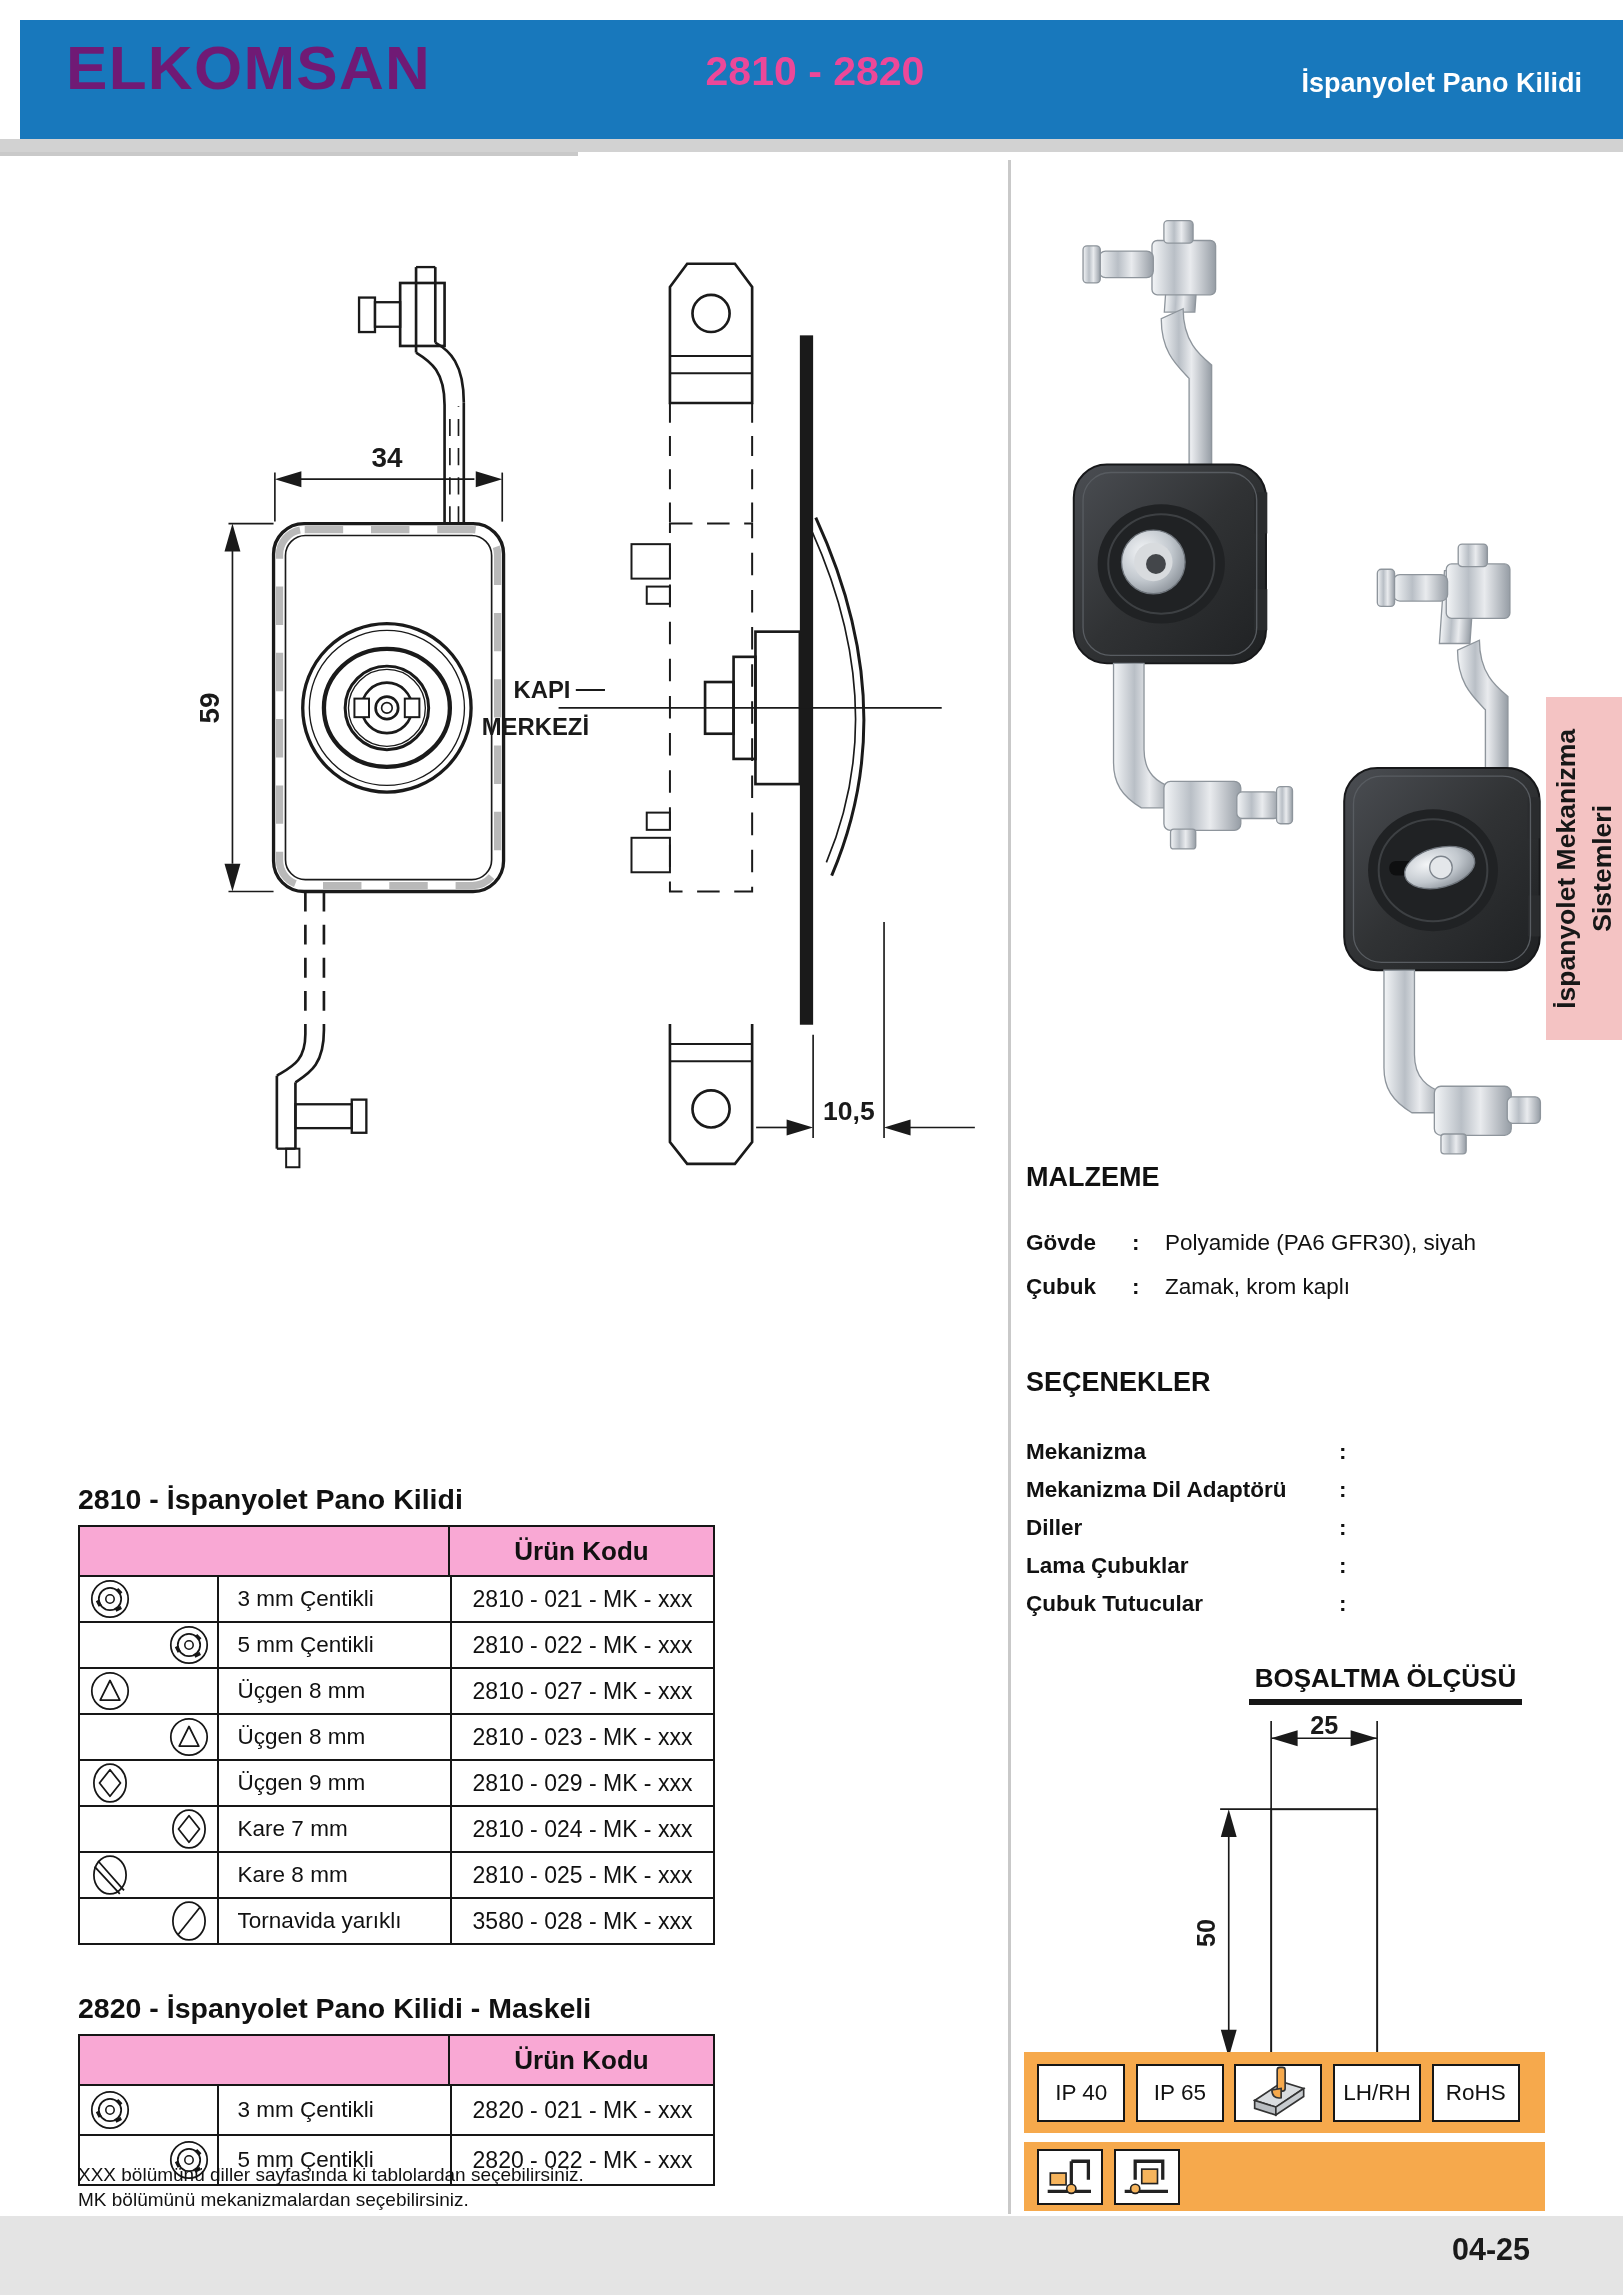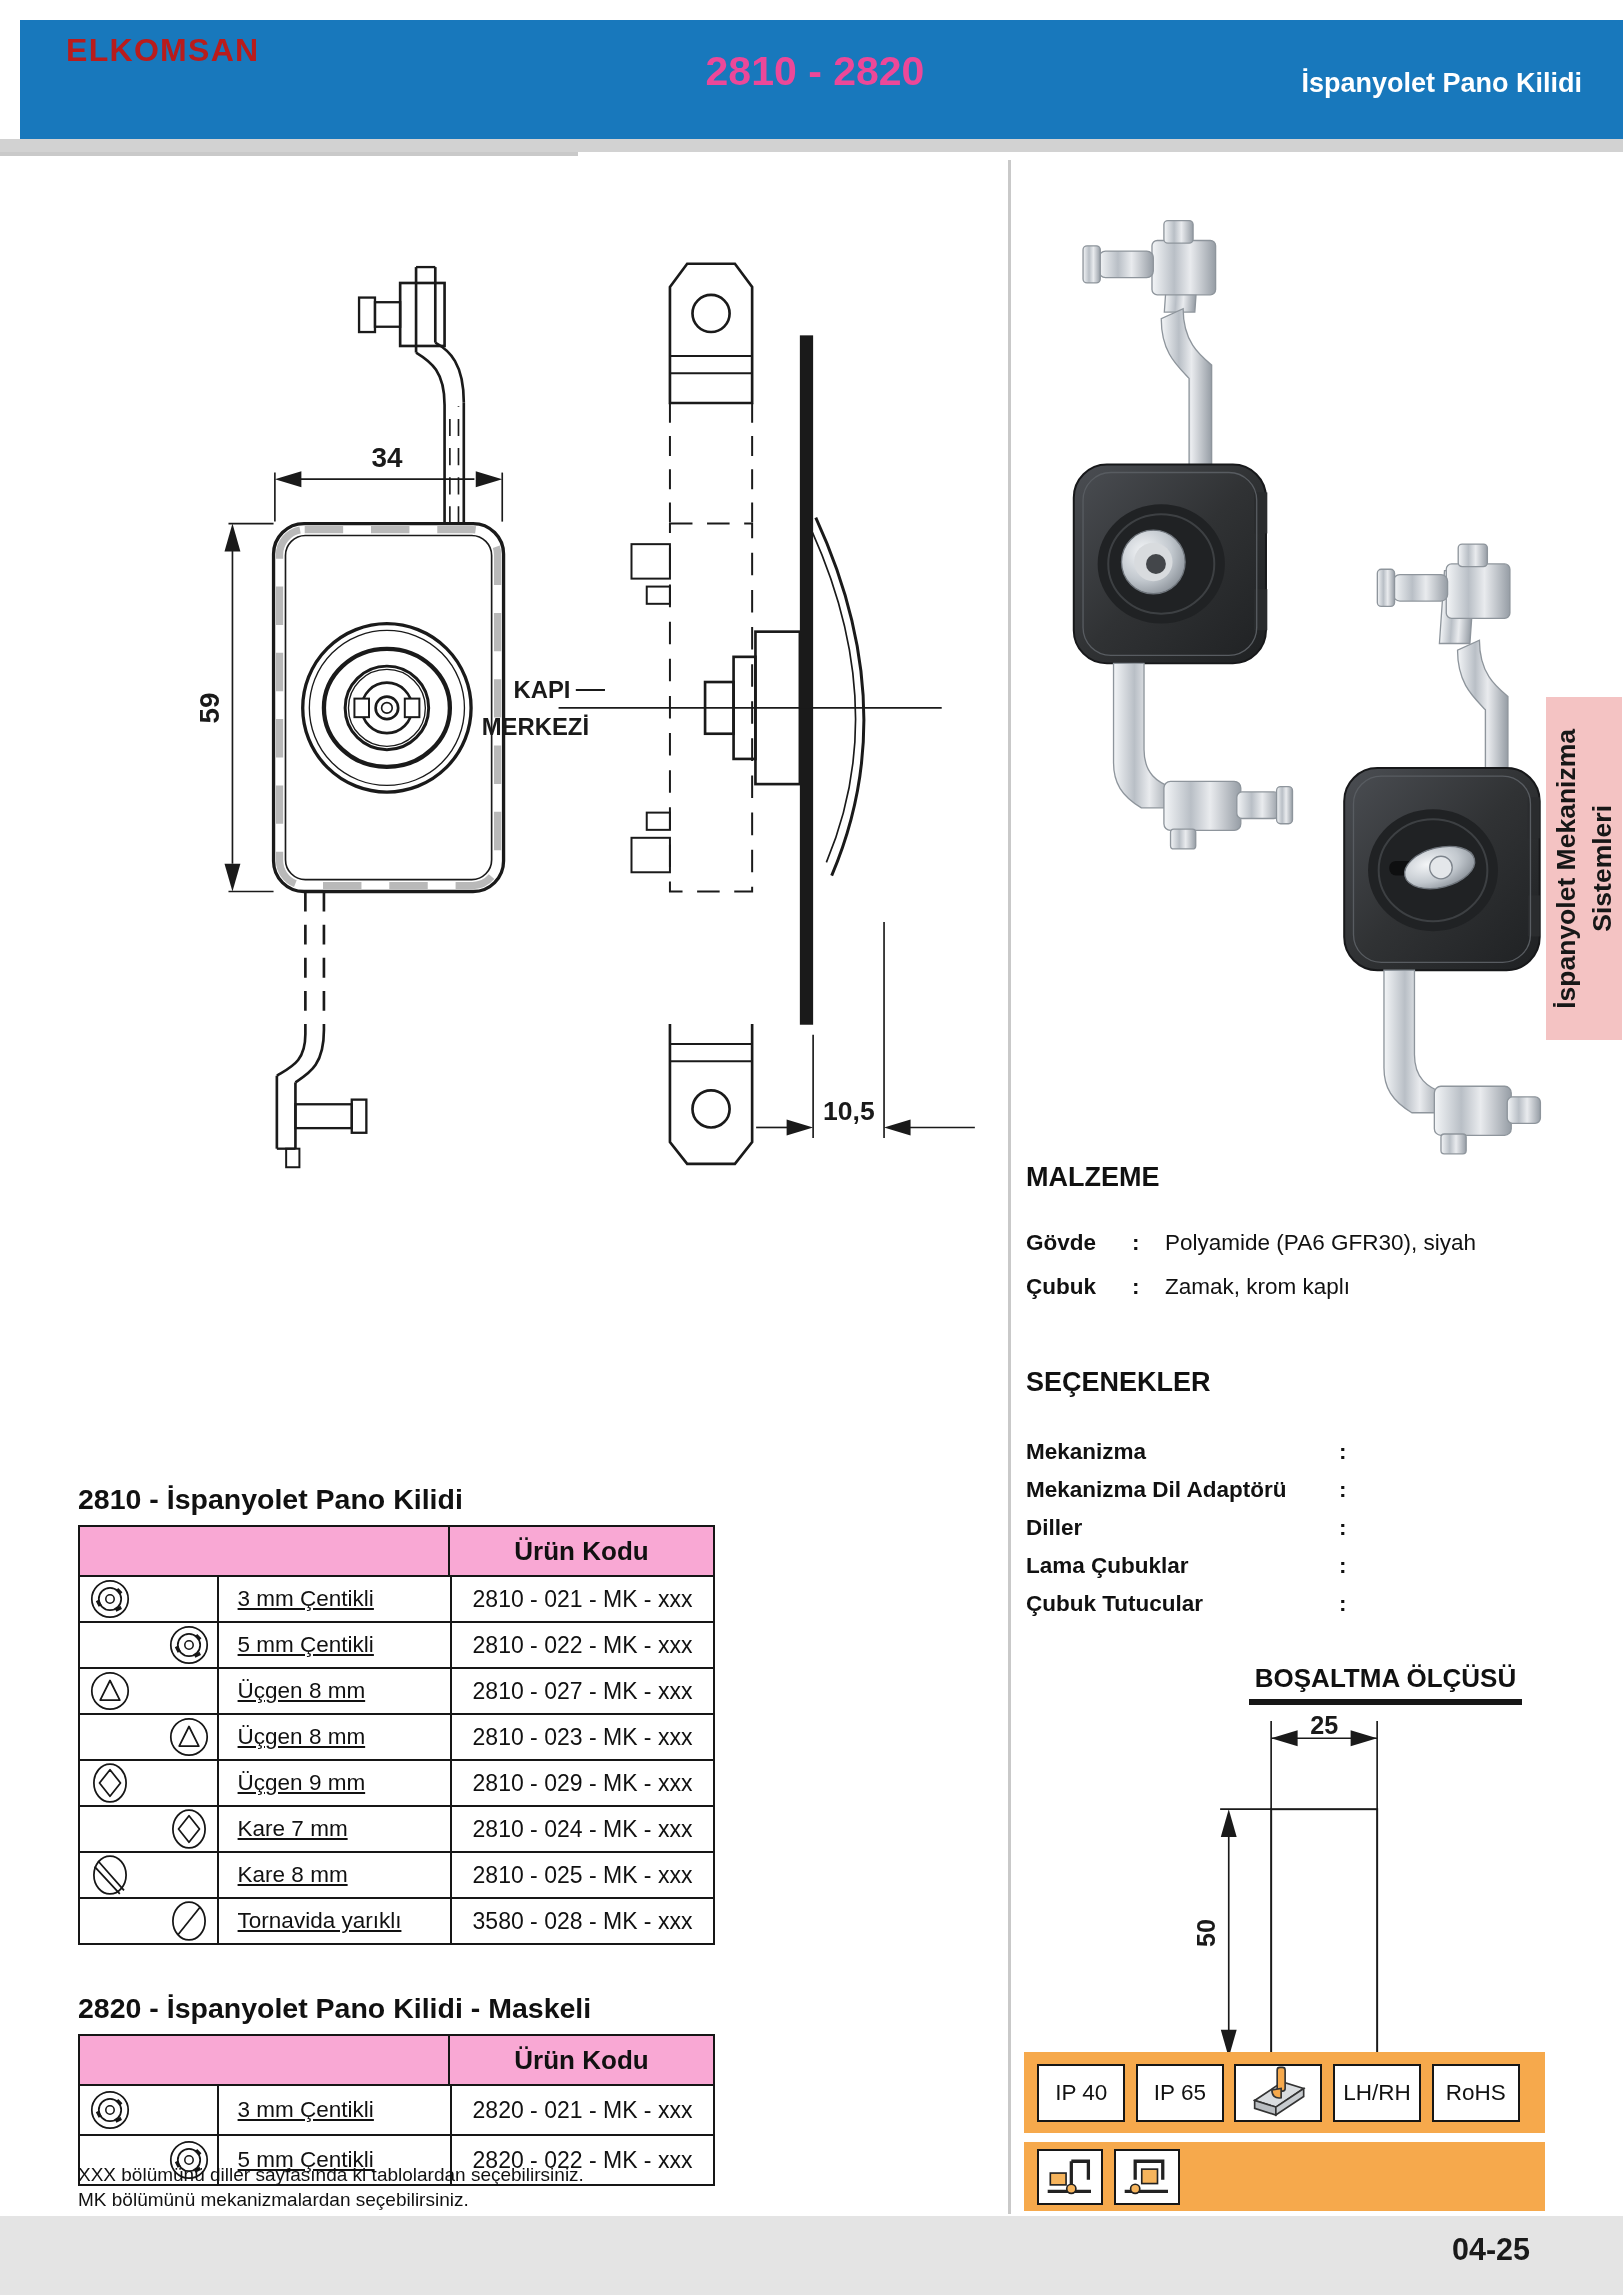--- a/index.html
+++ b/index.html
@@ -1,20 +1,20 @@
 <!DOCTYPE html>
 <html style="font-size:10.6px"><head>
 <meta charset="utf-8">
 <style>
   html,body{margin:0;padding:0;background:#fff;}
   .page{position:relative;width:1623px;height:2295px;background:#ffffff;
         font-family:"Liberation Sans",sans-serif;color:#111;overflow:hidden;}
   
   .topbar{position:absolute;left:20px;top:20px;right:0;height:119px;background:#1878bc;}
-  .brand{position:absolute;left:66px;top:32px;font-size:32px;font-weight:bold;color:#b91c1c;letter-spacing:1.3px;}
+  .brand{position:absolute;left:66px;top:32px;font-size:62px;font-weight:bold;color:#701a75;letter-spacing:1.3px;}
   .model-range{position:absolute;left:656px;top:48px;width:318px;text-align:center;
                font-size:41px;font-weight:bold;color:#ec4899;}
   .prod-title{position:absolute;right:41px;top:68px;font-size:27px;font-weight:bold;color:#ffffff;}
   .under-strip{position:absolute;left:0;top:139px;width:1623px;height:13.3px;background:#d2d2d2;}
   .under-strip-left{position:absolute;left:0;top:139px;width:578px;height:17px;background:#c9c9c9;}
   .col-divider{position:absolute;left:1008px;top:160px;width:2.7px;height:2054px;background:#c9c9c9;}
   
   svg text{font-family:"Liberation Sans",sans-serif;fill:#1a1a1a;}
   .draw{position:absolute;}
   
@@ -37,21 +37,21 @@
   .hdr{display:flex;height:48px;background:#f9a8d4;}
   .h-left{width:370px;border-right:2px solid #161616;box-sizing:border-box;}
   .h-right{flex:1;display:flex;align-items:center;justify-content:center;font-weight:bold;font-size:26px;}
   .trow{display:flex;height:44px;border-top:2px solid #161616;}
   .c-icon{width:137px;display:flex;align-items:center;box-sizing:border-box;}
   .c-icon.side-left{justify-content:flex-start;padding-left:9.3px;}
   .c-icon.side-right{justify-content:flex-end;padding-right:6.6px;}
   .c-icon svg{width:42px;height:42px;}
   .tbl-2820 .trow{height:48px;}
   .c-desc{width:233px;border-left:2px solid #161616;display:flex;align-items:center;
-          padding-left:18.6px;font-size:22.5px;box-sizing:border-box;text-decoration:underline;}
+          padding-left:18.6px;font-size:22.5px;box-sizing:border-box;}
   .c-code{flex:1;border-left:2px solid #161616;display:flex;align-items:center;justify-content:center;font-size:23px;}
   .footnotes{position:absolute;left:78px;top:2163px;font-size:19px;line-height:24.5px;color:#111;}
   
   .badge-bar{position:absolute;background:#f6a94c;display:flex;align-items:center;gap:10.6px;padding-left:13.3px;box-sizing:border-box;}
   .bar1{left:1024px;top:2052px;width:521px;height:81px;}
   .bar2{left:1024px;top:2142px;width:521px;height:69px;}
   .badge{background:#ffffff;border:2px solid #161616;display:flex;align-items:center;justify-content:center;
          font-size:22.5px;color:#111;box-sizing:border-box;}
   .bar1 .badge{width:88px;height:58px;}
   .bar2 .badge{width:66px;height:56px;}

